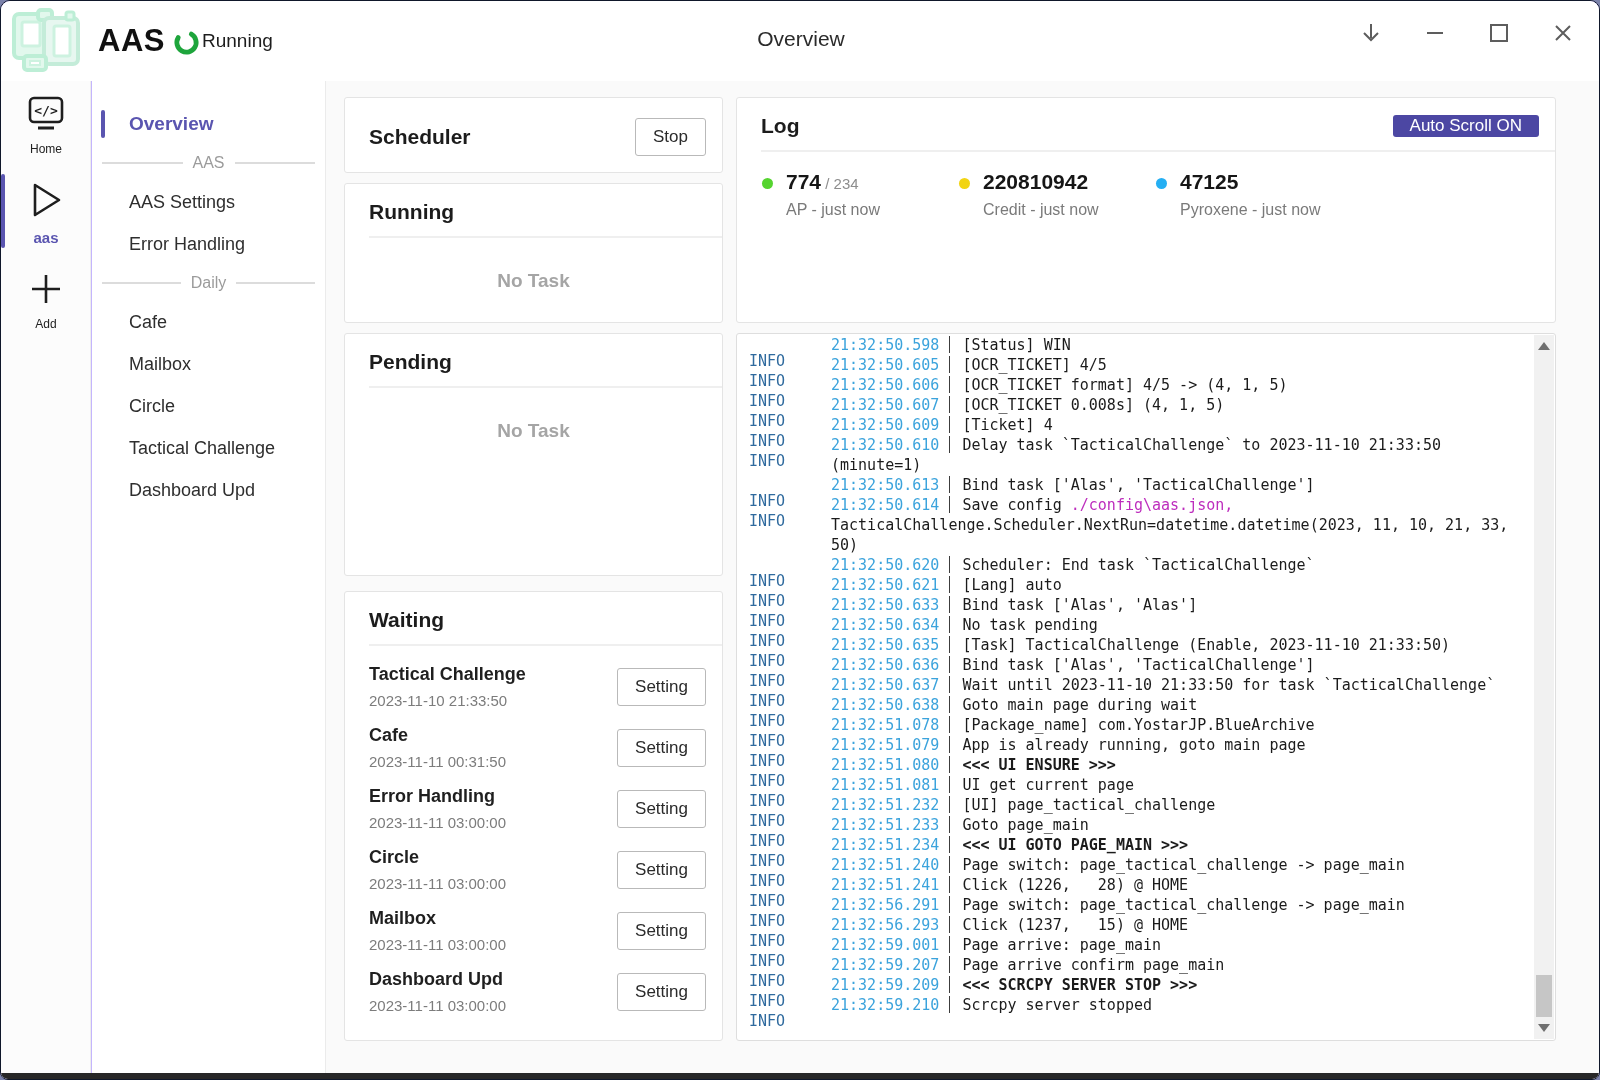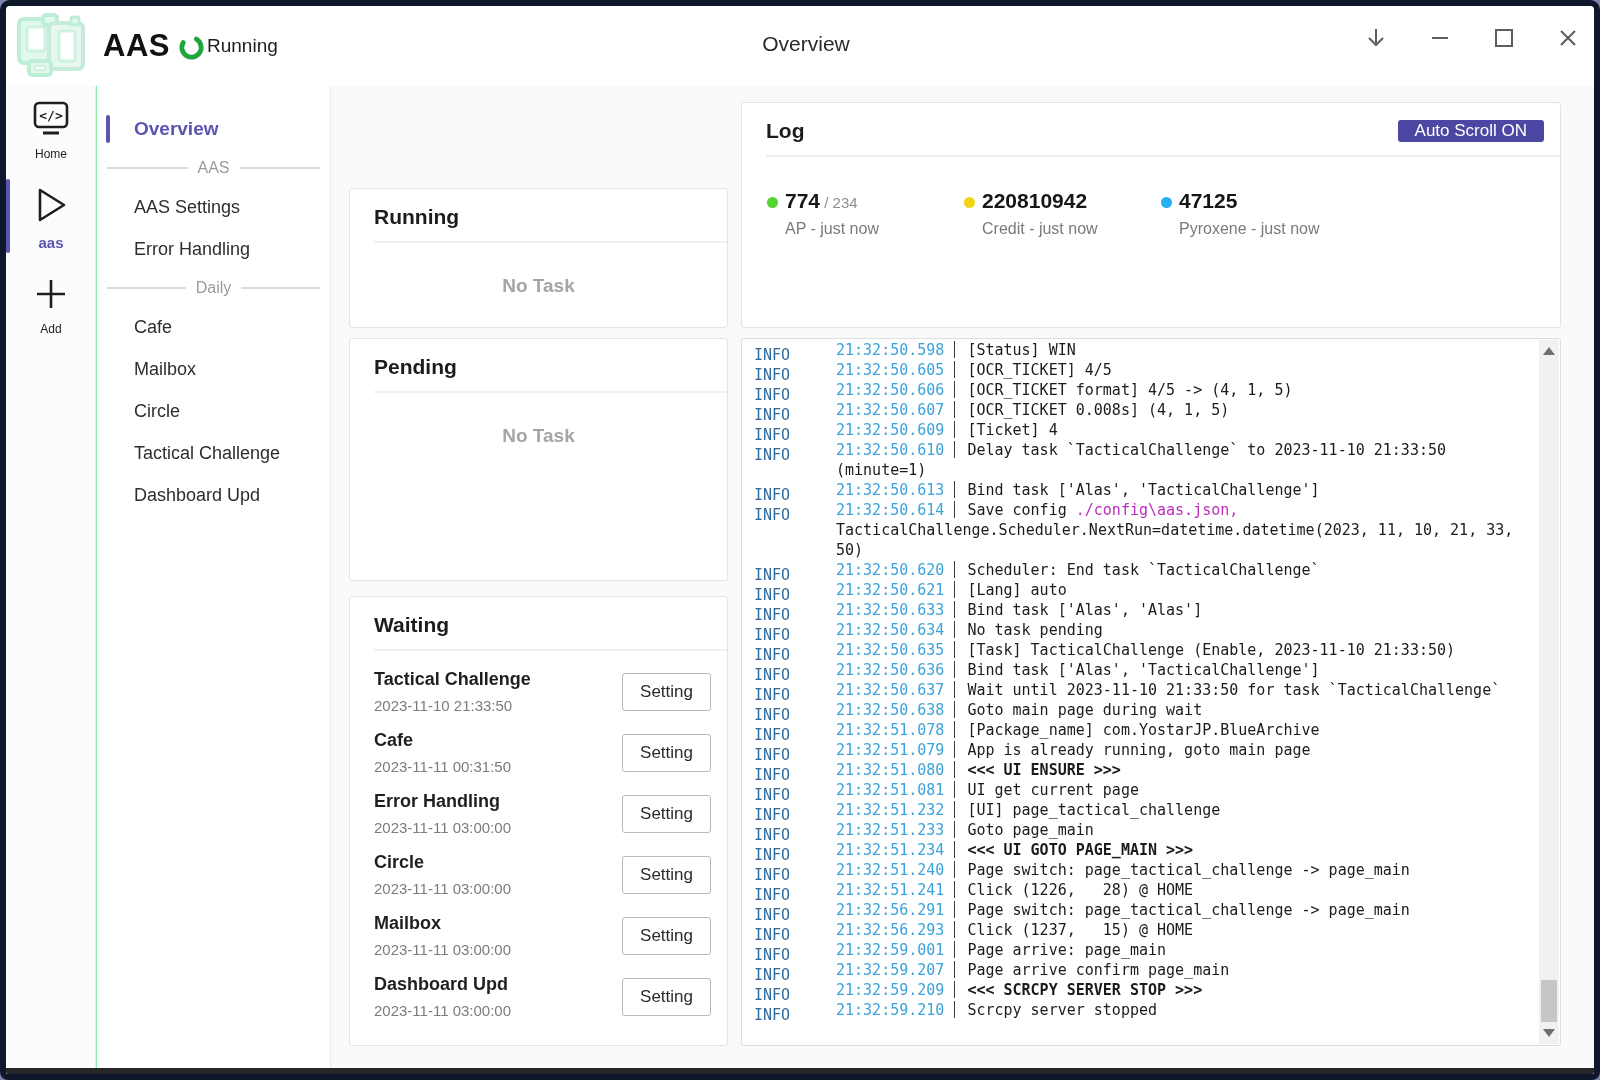--- a/index.html
+++ b/index.html
@@ -1,20 +1,20 @@
 <!DOCTYPE html>
 <html><head>
 <meta charset="utf-8">
 <style>
   * { margin:0; padding:0; box-sizing:border-box; }
   html,body { width:1600px; height:1080px; overflow:hidden; }
   body { background:#7b82ab; font-family:"Liberation Sans", sans-serif; }
 
-  .window { position:absolute; inset:0; background:#86efac; border-radius:10px 10px 8px 8px;
-            border:6px solid #0f172a; overflow:hidden;text-decoration:underline; }
+  .window { position:absolute; inset:0; background:#c4b5fd; border-radius:10px 10px 8px 8px;
+            border:1px solid #0f172a; overflow:hidden;text-decoration:underline; }
 
   
   .titlebar { position:absolute; left:0; top:0; width:1600px; height:80px; background:#fff; }
   .logo { position:absolute; left:9px; top:5px; width:74px; height:70px; }
   .app-name { position:absolute; left:97px; top:22px; font-size:31px; font-weight:800; color:#111; letter-spacing:0.5px; }
   .status-spinner { position:absolute; left:172px; top:28px; width:27px; height:27px; }
   .status-text { position:absolute; left:201px; top:29px; font-size:19px; color:#1d1d1d; }
   .window-title { position:absolute; left:0; right:0; top:26px; text-align:center; font-size:21px; color:#2b2b2b; }
   .win-controls { position:absolute; right:18px; top:14px; display:flex; gap:24px; }
   .ctrl-btn { width:40px; height:36px; display:flex; align-items:center; justify-content:center; cursor:pointer; }
@@ -54,32 +54,32 @@
   .card-waiting   { left:18px; top:510px; width:379px; height:450px; }
 
   .wait-list { padding:10px 16px 0 24px; }
   .wait-row { display:flex; align-items:center; justify-content:space-between; height:61px; }
   .wait-name { font-size:18px; font-weight:700; color:#1f1f1f; }
   .wait-date { font-size:15px; color:#7c7c7c; margin-top:7px; }
 
   
   .card-logstats { left:410px; top:16px; width:820px; height:226px; }
   .stats-row { display:flex; padding:18px 0 0 25px; gap:0; }
-  .stat { width:197px; display:flex; gap:7px;margin-top:14px; }
+  .stat { width:197px; display:flex; gap:13px; }
   .stat-dot { width:11px; height:11px; border-radius:50%; margin-top:8px; flex:none; }
   .stat-value { font-size:21px; font-weight:700; color:#161616; }
   .stat-suffix { font-size:15px; font-weight:400; color:#8d8d8d; }
   .stat-label { font-size:16px; color:#7a7a7a; margin-top:7px; }
 
   
   .log-panel { left:410px; top:252px; width:820px; height:708px; overflow:hidden; border-color:#dedede; }
   .log-lines { padding:8px 40px 8px 12px; margin-top:-7px; font-family:"DejaVu Sans Mono", monospace;
                font-size:15px; line-height:20px; color:#1b1b1b; }
   .log-entry { position:relative; padding-left:82px; white-space:pre-wrap; word-break:break-word; }
-  .lvl  { position:absolute; left:0; top:5px; color:#2f6a9e; }
+  .lvl  { position:absolute; left:0; top:16px; color:#2f6a9e; }
   .time { color:#3ba3dc; margin-right:10px; }
   .pipe { display:inline-block; width:1px; height:17px; background:#3c3c3c; margin:0 12px -3px 0; }
   .seg-p { color:#bd2dbd;text-align:center; }
   .seg-b { font-weight:700; }
 
   .scrollbar { position:absolute; top:1px; right:1px; bottom:1px; width:20px; background:#f1f1f1; }
   .sb-arrow { position:absolute; left:4px; width:0; height:0; border-left:6px solid transparent; border-right:6px solid transparent; cursor:pointer; }
   .sb-up { top:7px; border-bottom:8px solid #6f6f6f; }
   .sb-down { bottom:7px; border-top:8px solid #6f6f6f; }
   .sb-thumb { position:absolute; left:2px; width:16px; height:42px; bottom:22px; background:#c6c6c6; cursor:pointer; }
@@ -189,20 +189,26 @@
       <div class="nav-item">
         <span>Tactical Challenge</span>
       </div>
       <div class="nav-item">
         <span>Dashboard Upd</span>
       </div>
     </div>
 
   <div class="content">
 
+    <div class="card card-scheduler">
+      <div class="card-header">
+        <div class="card-title">Scheduler</div>
+        <button class="btn-outline">Stop</button>
+      </div>
+    </div>
 
     <div class="card card-running">
       <div class="card-header">
         <div class="card-title">Running</div>
       </div>
       <div class="hdr-divider"></div>
       <div class="empty-text">No Task</div>
     </div>
 
     <div class="card card-pending">

